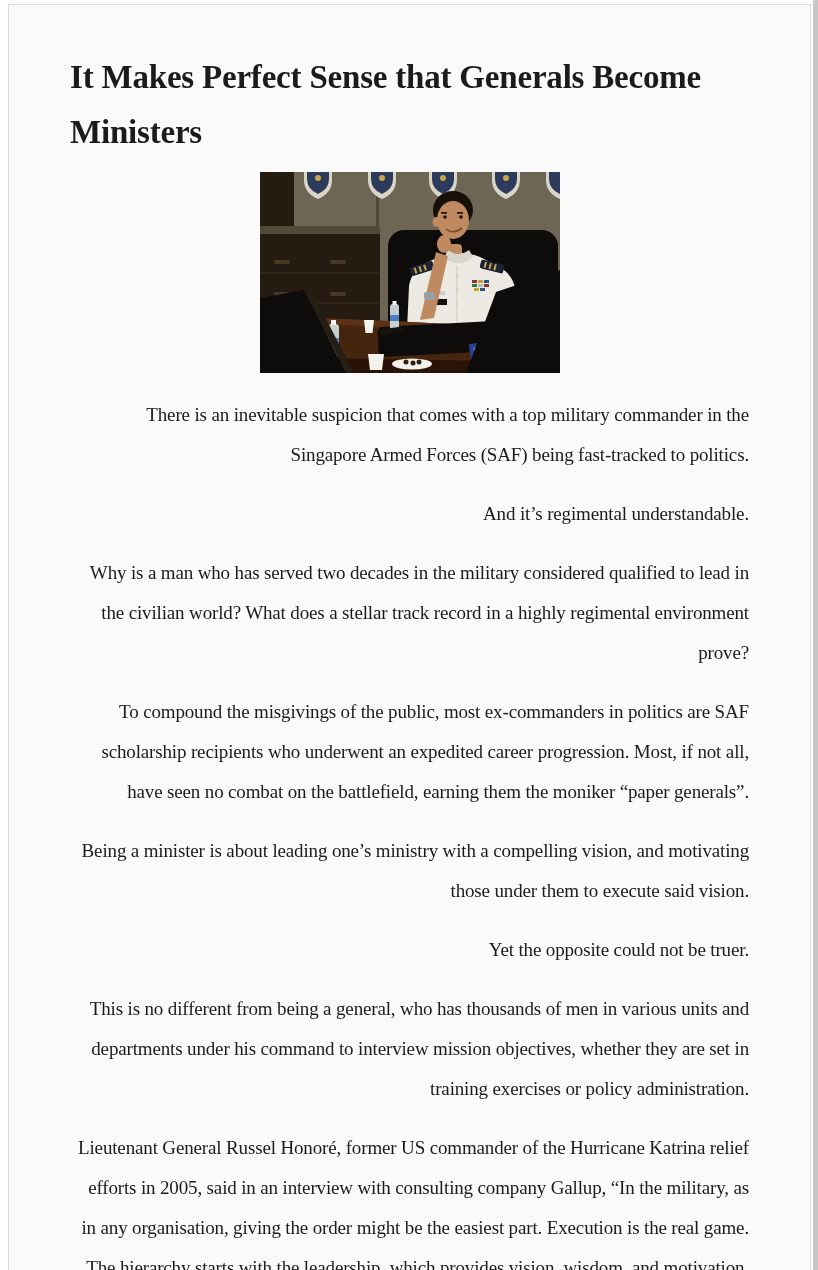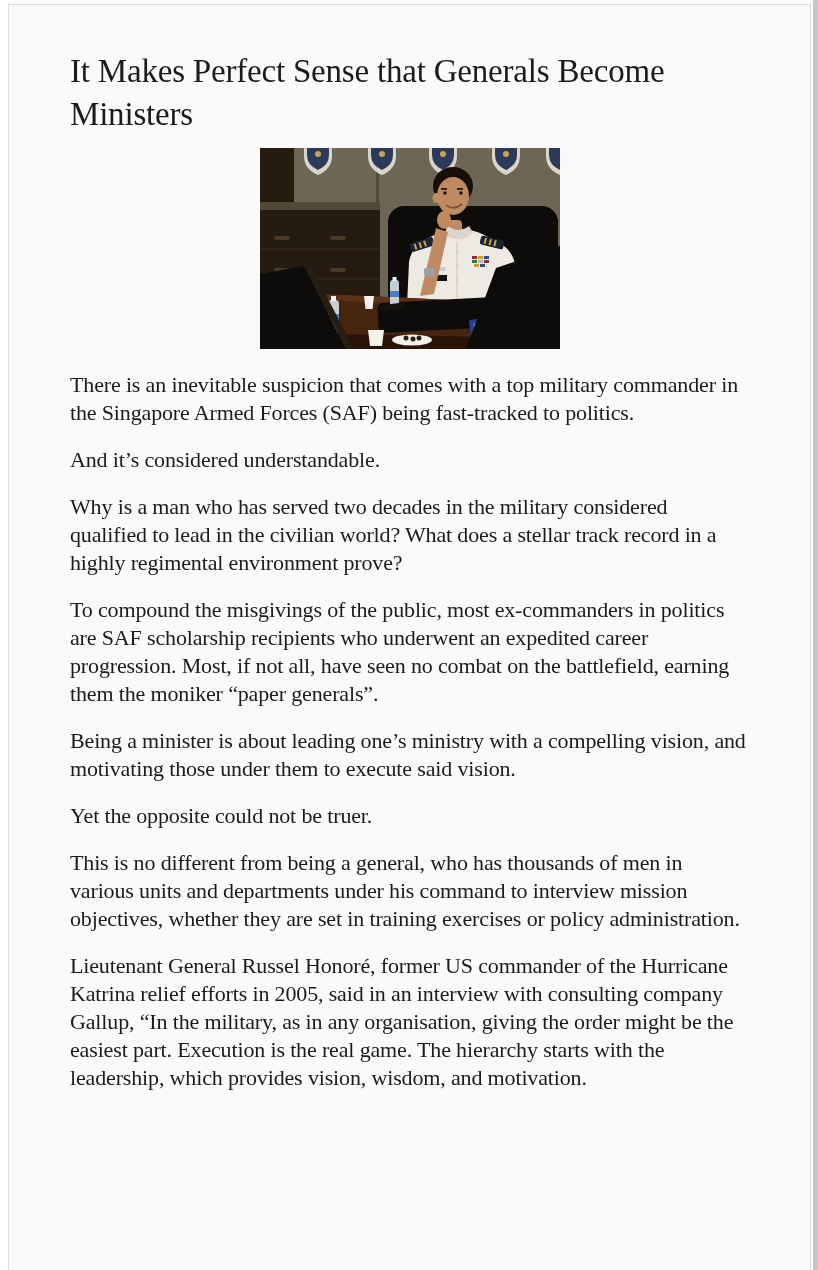--- a/index.html
+++ b/index.html
@@ -17,28 +17,28 @@
     background:var(--outer-bg);
     font-family:"Liberation Serif","DejaVu Serif",serif;
   }
   .page{
     position:absolute;left:8px;top:4px;width:803px;height:1266px;
     background:var(--page-bg);
     border:1px solid var(--page-border);border-bottom:none;
   }
   .content{padding:27px 61px 0 61px;}
   .article-title{
-    font-size:33px;line-height:43px;font-weight:400;color:var(--text);
+    font-size:33px;line-height:55px;font-weight:700;color:var(--text);
     margin:18px 0 12px 0;max-width:640px;letter-spacing:-0.2px;
   }
   .hero-figure{margin:0 auto 22px auto;width:300px;height:201px;display:block;}
   .hero-figure svg{display:block;}
   .body-text p{
-    font-size:22px;line-height:28px;color:var(--text);
-    margin:0 0 19px 0;letter-spacing:-0.15px;max-width:680px;
+    font-size:19px;line-height:40px;color:var(--text);
+    margin:0 0 19px 0;letter-spacing:-0.15px;max-width:680px;text-align:right;
   }
   .scrollbar-track{
     position:absolute;right:0;top:0;width:5px;height:1270px;
     background:var(--scrollbar);
   }
   
   .fW{fill:var(--photo-wall)} .fWd{fill:var(--photo-wall-dark)} .fCab{fill:var(--photo-cabinet)}
   .fD{fill:var(--photo-dark)} .fT{fill:var(--photo-table)} .fTl{fill:var(--photo-table-light)}
   .fTd{fill:var(--photo-table-dark)} .fSh{fill:var(--photo-shirt)} .fSk{fill:var(--photo-skin)}
   .fH{fill:var(--photo-hair)} .fCr{fill:var(--photo-crest)} .fCri{fill:var(--photo-crest-inner)}
@@ -191,21 +191,21 @@
         <g>
           <polygon class="fD" points="0,126 44,118 86,201 0,201"></polygon>
           <polygon points="44,118 52,120 94,201 86,201" fill="#241e14"></polygon>
           <polygon class="fD" points="236,120 300,98 300,201 206,201"></polygon>
         </g>
       </svg>
     </figure>
 
     <div class="body-text">
       <p>There is an inevitable suspicion that comes with a top military commander in the Singapore Armed Forces (SAF) being fast-tracked to politics.</p>
-      <p>And it’s considered understandable.</p>
+      <p>And it’s regimental understandable.</p>
       <p>Why is a man who has served two decades in the military considered qualified to lead in the civilian world? What does a stellar track record in a highly regimental environment prove?</p>
       <p>To compound the misgivings of the public, most ex-commanders in politics are SAF scholarship recipients who underwent an expedited career progression. Most, if not all, have seen no combat on the battlefield, earning them the moniker “paper generals”.</p>
       <p>Being a minister is about leading one’s ministry with a compelling vision, and motivating those under them to execute said vision.</p>
       <p>Yet the opposite could not be truer.</p>
       <p>This is no different from being a general, who has thousands of men in various units and departments under his command to interview mission objectives, whether they are set in training exercises or policy administration.</p>
       <p>Lieutenant General Russel Honoré, former US commander of the Hurricane Katrina relief efforts in 2005, said in an interview with consulting company Gallup, “In the military, as in any organisation, giving the order might be the easiest part. Execution is the real game. The hierarchy starts with the leadership, which provides vision, wisdom, and motivation.</p>
     </div>
 
   </div>
 </div>

